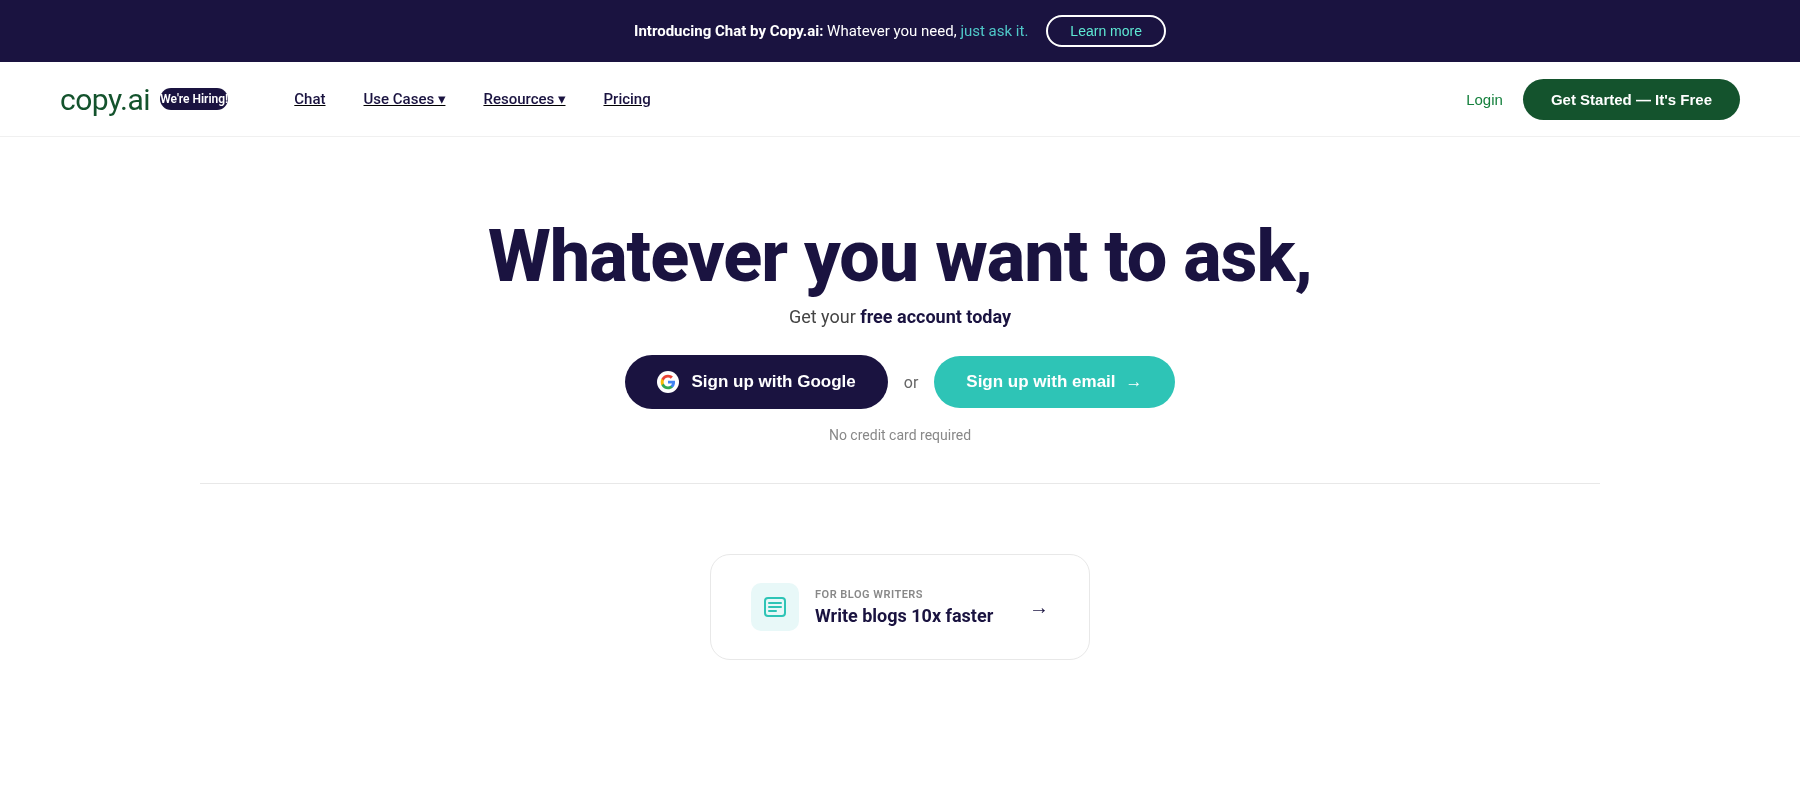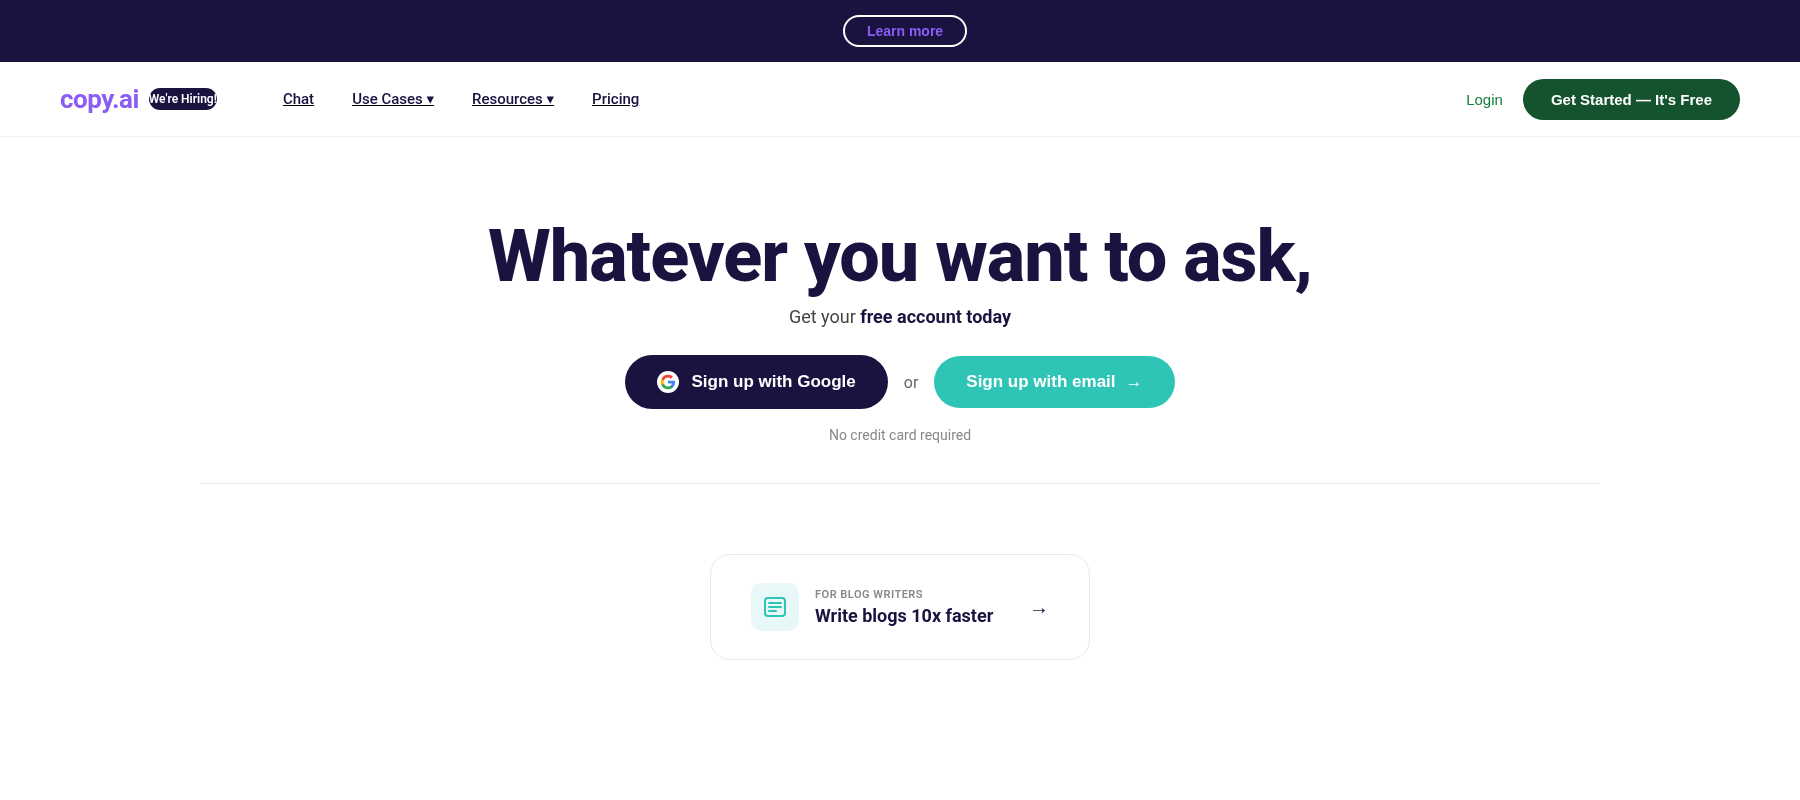--- a/index.html
+++ b/index.html
@@ -16,26 +16,26 @@
       align-items: center;
       justify-content: center;
       gap: 8px;
       font-size: 15px;
     }
     .top-banner-text { font-weight: 400; }
     .top-banner-text strong { font-weight: 700; }
     .top-banner-highlight { color: #4fc8c8; font-weight: 400; }
     .learn-more-btn {
       border: 2px solid #fff;
-      color: #8b5cf6;
+      color: #5eead4;
       background: transparent;
       border-radius: 999px;
       padding: 6px 22px;
       font-size: 14px;
-      font-weight: 700;
+      font-weight: 400;
       cursor: pointer;
       white-space: nowrap;
       margin-left: 10px;
     }
 
     
     .navbar {
       display: flex;
       align-items: center;
       padding: 0 60px;
@@ -43,23 +43,23 @@
       border-bottom: 1px solid #f0f0f0;
       background: #fff;
     }
     .logo-area {
       display: flex;
       align-items: center;
       gap: 10px;
       margin-right: 50px;
     }
     .logo-text {
-      font-size: 26px;
-      font-weight: 700;
-      color: #8b5cf6;
+      font-size: 30px;
+      font-weight: 400;
+      color: #14532d;
       letter-spacing: -0.5px;
     }
     .hiring-badge {
       background: #1a1340;
       color: #fff;
       border-radius: 999px;
       padding: 4px 0;
       font-size: 12px;
       font-weight: 600;
     }
@@ -251,20 +251,25 @@
     .card-arrow {
       color: #1a1340;
       font-size: 20px;
       font-weight: 300;
     }
   </style>
 </head>
 <body>
 
 <div class="top-banner">
+  <span class="top-banner-text">
+    <strong>Introducing Chat by Copy.ai:</strong>
+    <span> Whatever you need,</span>
+    <span class="top-banner-highlight"> just ask it.</span>
+  </span>
   <button class="learn-more-btn">Learn more</button>
 </div>
 
 <nav class="navbar">
   <div class="logo-area">
     <span class="logo-text">copy.ai</span>
     <span class="hiring-badge">We're Hiring!</span>
   </div>
   <div class="nav-links">
     <span class="nav-item">Chat</span>

